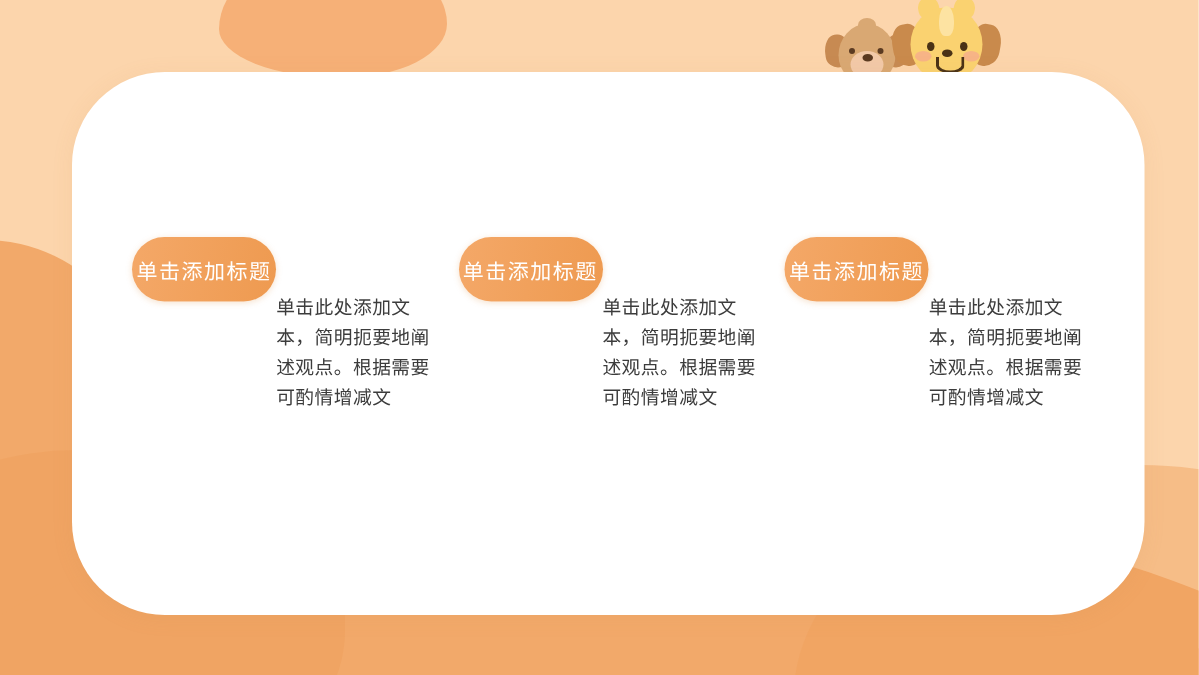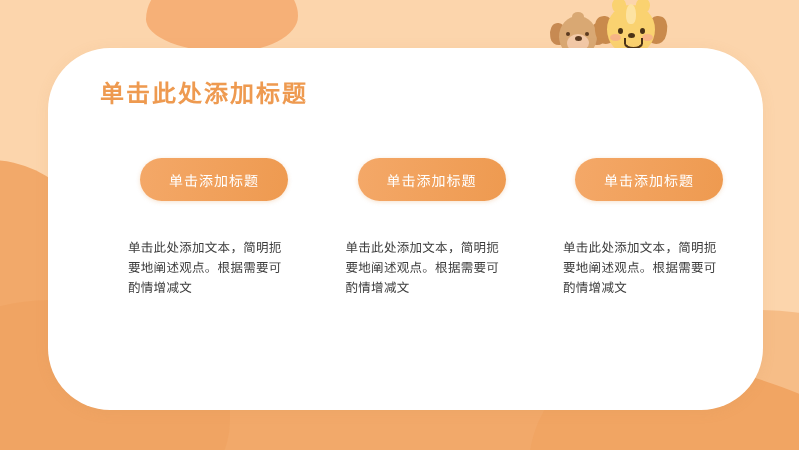--- a/index.html
+++ b/index.html
@@ -135,21 +135,21 @@
   .title{
     position:absolute;left:52px;top:26px;
     font-size:24px;font-weight:700;color:#EE9A50;letter-spacing:2px;
     white-space:nowrap;
   }
 
   .cols{
     position:absolute;left:40px;top:110px;right:40px;
     display:flex;justify-content:space-between;
   }
-  .col{width:200px;display:flex;flex-direction:column;align-items:flex-end;}
+  .col{width:200px;display:flex;flex-direction:row;align-items:flex-start;}
 
   .pill{
     width:148px;height:43px;border-radius:22px;
     background:linear-gradient(100deg,#F4A868 0%,#EE9A50 100%);
     display:flex;align-items:center;justify-content:center;
     color:#FFFFFF;font-size:14px;letter-spacing:1px;
     box-shadow:0 1px 4px rgba(222,150,80,.28);
     cursor:pointer;
   }
 
@@ -198,21 +198,20 @@
       <div class="eyeL"></div>
       <div class="eyeR"></div>
       <div class="nose"></div>
       <div class="mouth"></div>
     </div>
 
   </div>
 
   <div class="card">
 
-    <div class="title">单击此处添加标题</div>
 
     <div class="cols">
 
       <div class="col">
         <div class="pill">单击添加标题</div>
         <div class="body-text">单击此处添加文本，简明扼要地阐述观点。根据需要可酌情增减文</div>
       </div>
 
       <div class="col">
         <div class="pill">单击添加标题</div>

